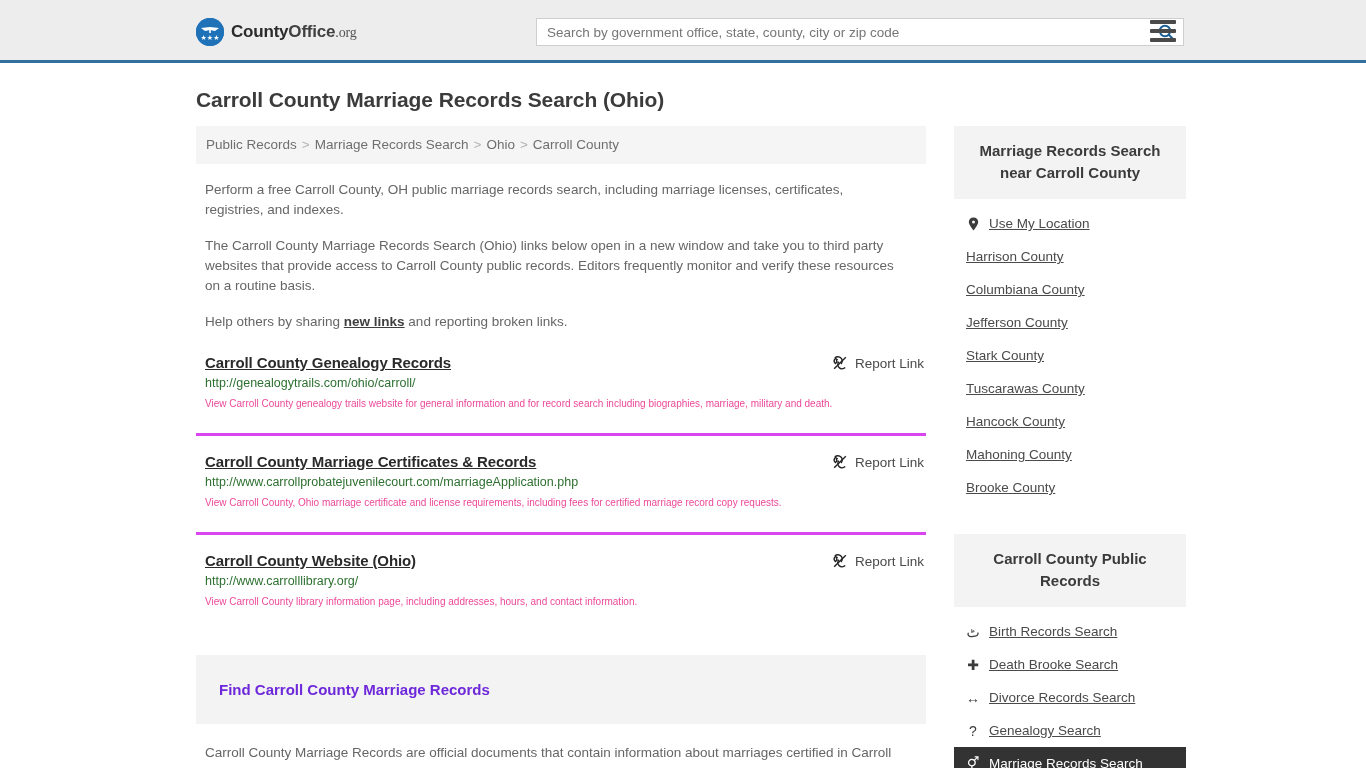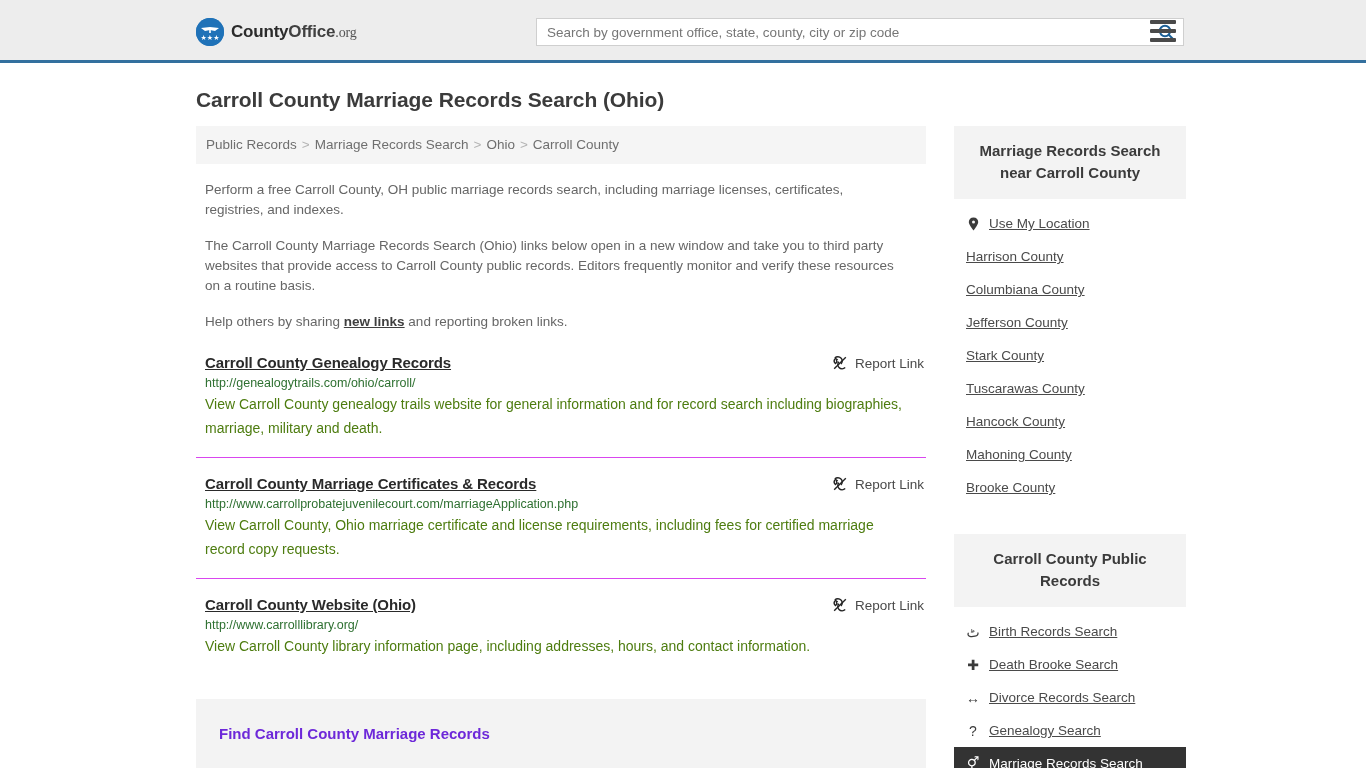--- a/index.html
+++ b/index.html
@@ -139,21 +139,21 @@
   .intro a.inline-link {
     color: #3f3f3f;
     text-decoration: underline;
     font-weight: bold;
   }
 
   
   .results { margin-top: 22px; }
   .result {
     padding: 0 0 17px 9px;
-    border-bottom: 1px solid #d946ef;
+    border-bottom: 3px solid #d946ef;
     margin-bottom: 17px;
     position: relative;
   }
   .result:last-child { border-bottom: none; }
   .result-head {
     display: flex;
     align-items: flex-start;
     justify-content: space-between;
   }
   .result-title {
@@ -176,23 +176,23 @@
   }
   .result-url {
     display: block;
     font-size: 12.5px;
     color: #2e7031;
     margin-top: 5px;
     text-decoration: none;
     word-break: break-all;
   }
   .result-desc {
-    font-size: 14px;
+    font-size: 10px;
     line-height: 24px;
-    color: #4d7c0f;
+    color: #ec4899;
     margin-top: 2px;
     max-width: 712px;
   }
 
   
   .section-bar {
     background: #f3f3f3;
     padding: 14px 11px;
     margin-top: 24px;
   }

